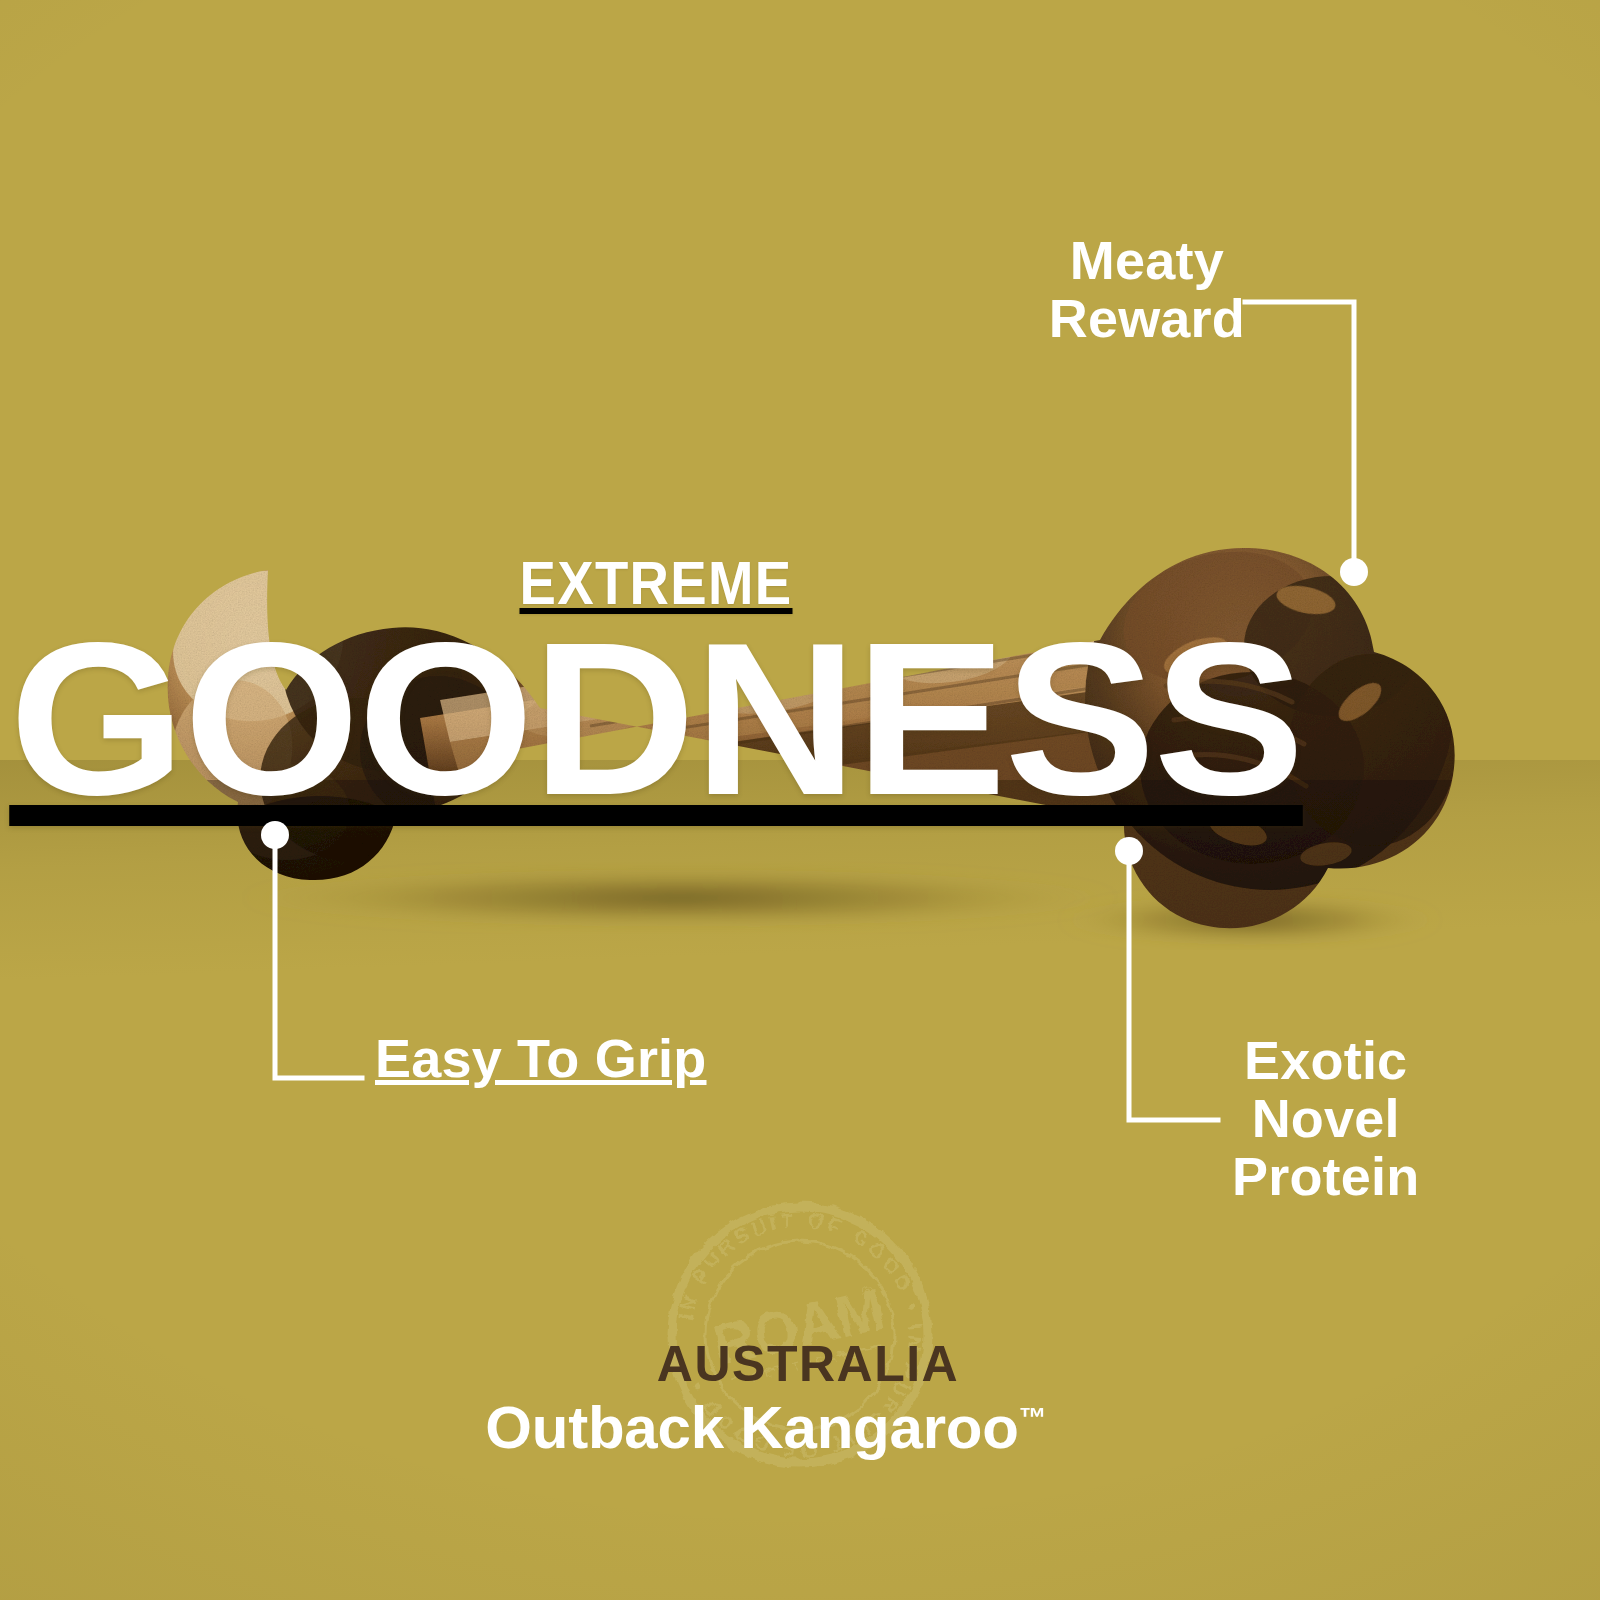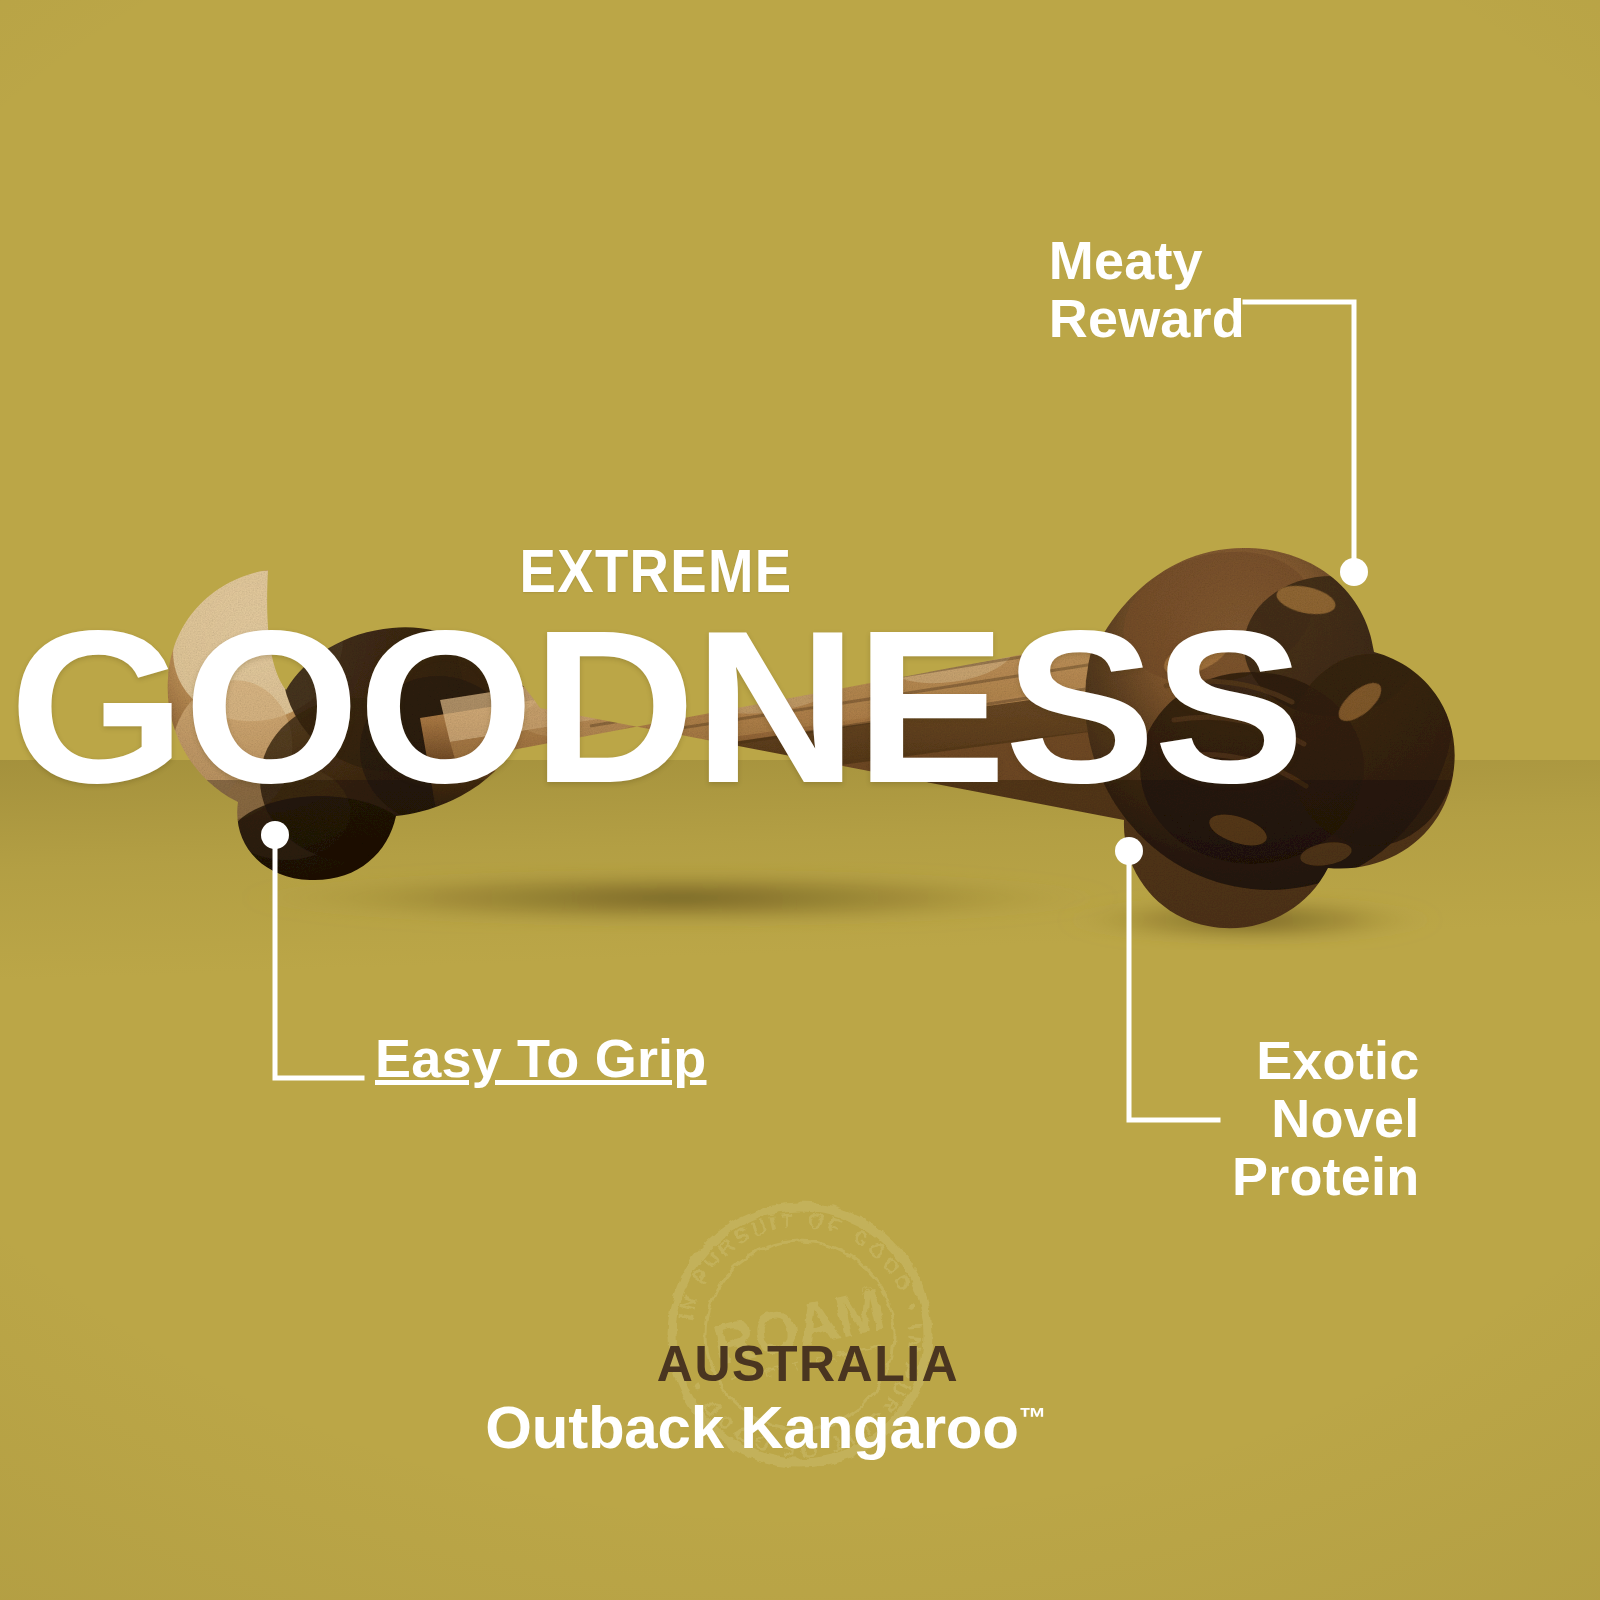--- a/index.html
+++ b/index.html
@@ -41,24 +41,25 @@
     left: 120px;
     top: 450px;
     width: 1380px;
     height: 500px;
   }
   #bone-svg { display:block; width:100%; height:100%; }
 
   
   .headline-block {
     position: absolute;
-    left: 0; top: 540px;
+    left: 0; top: 552px;
     width: 1312px;
     text-align: center;
     pointer-events: none;
+    text-decoration: underline;
   }
   .kicker {
     font-size: 62px;
     font-weight: 700;
     letter-spacing: 1.5px;
     color: #FFFFFF;
     line-height: 1;
     font-stretch: condensed;
     transform: scaleX(0.88);
     text-shadow: 0 1px 2px rgba(90,74,20,0.18);
@@ -77,23 +78,23 @@
   
   .callout-text {
     position: absolute;
     color: #FFFFFF;
     font-size: 54px;
     font-weight: 600;
     line-height: 1.07;
     letter-spacing: 0.2px;
     white-space: pre-line;
   }
-  #callout-meaty  { right: 355px; top: 232px; text-align: left; }
+  #callout-meaty  { right: 355px; top: 232px; text-align: center; }
   #callout-grip   { left: 375px;  top: 1030px; text-align: left; text-decoration: underline; }
-  #callout-exotic { left: 1232px; top: 1032px; text-align: right; }
+  #callout-exotic { left: 1232px; top: 1032px; text-align: center; }
 
   .leader { position: absolute; left: 0; top: 0; width: 1600px; height: 1600px; pointer-events: none; }
 
   
   .brand-block {
     position: absolute;
     left: 0; top: 1185px;
     width: 1600px;
     text-align: center;
   }

